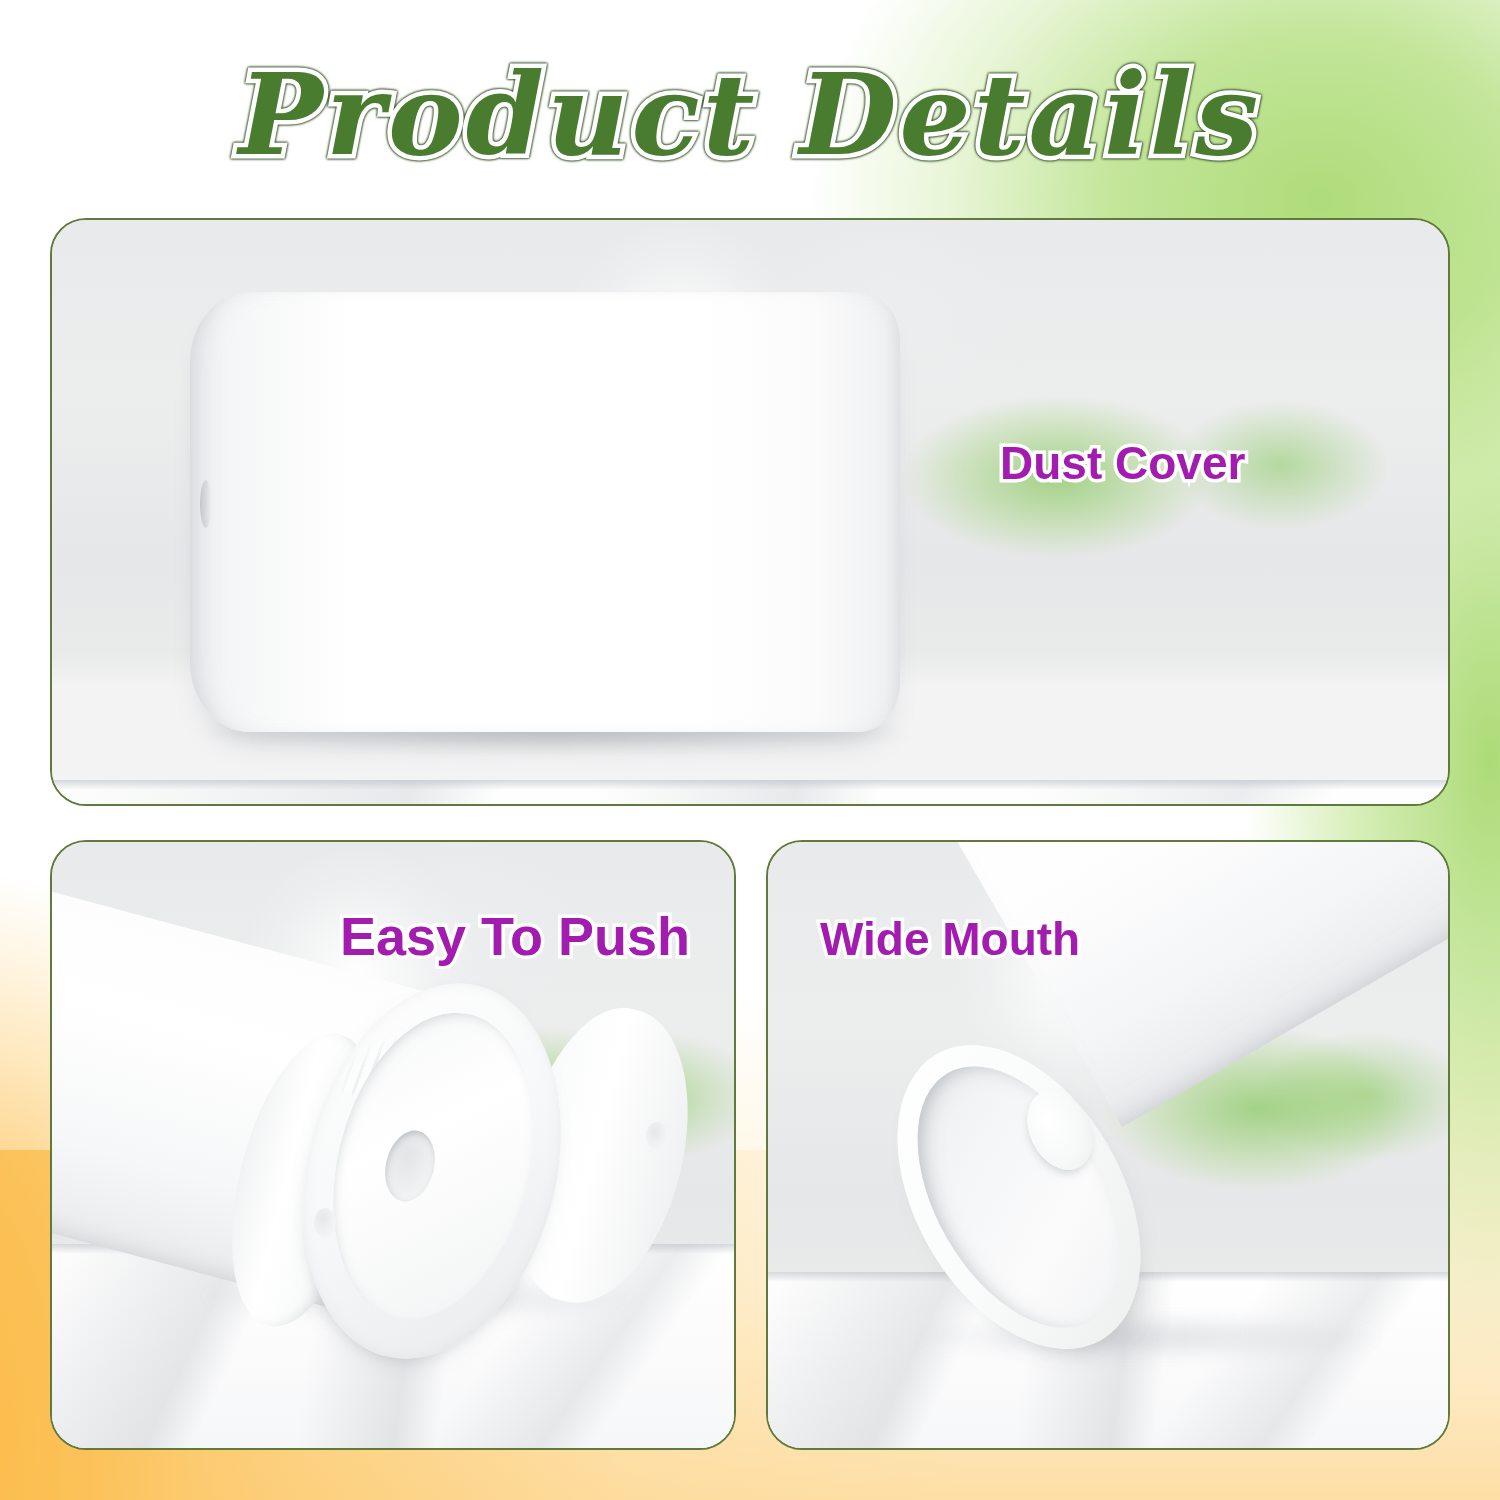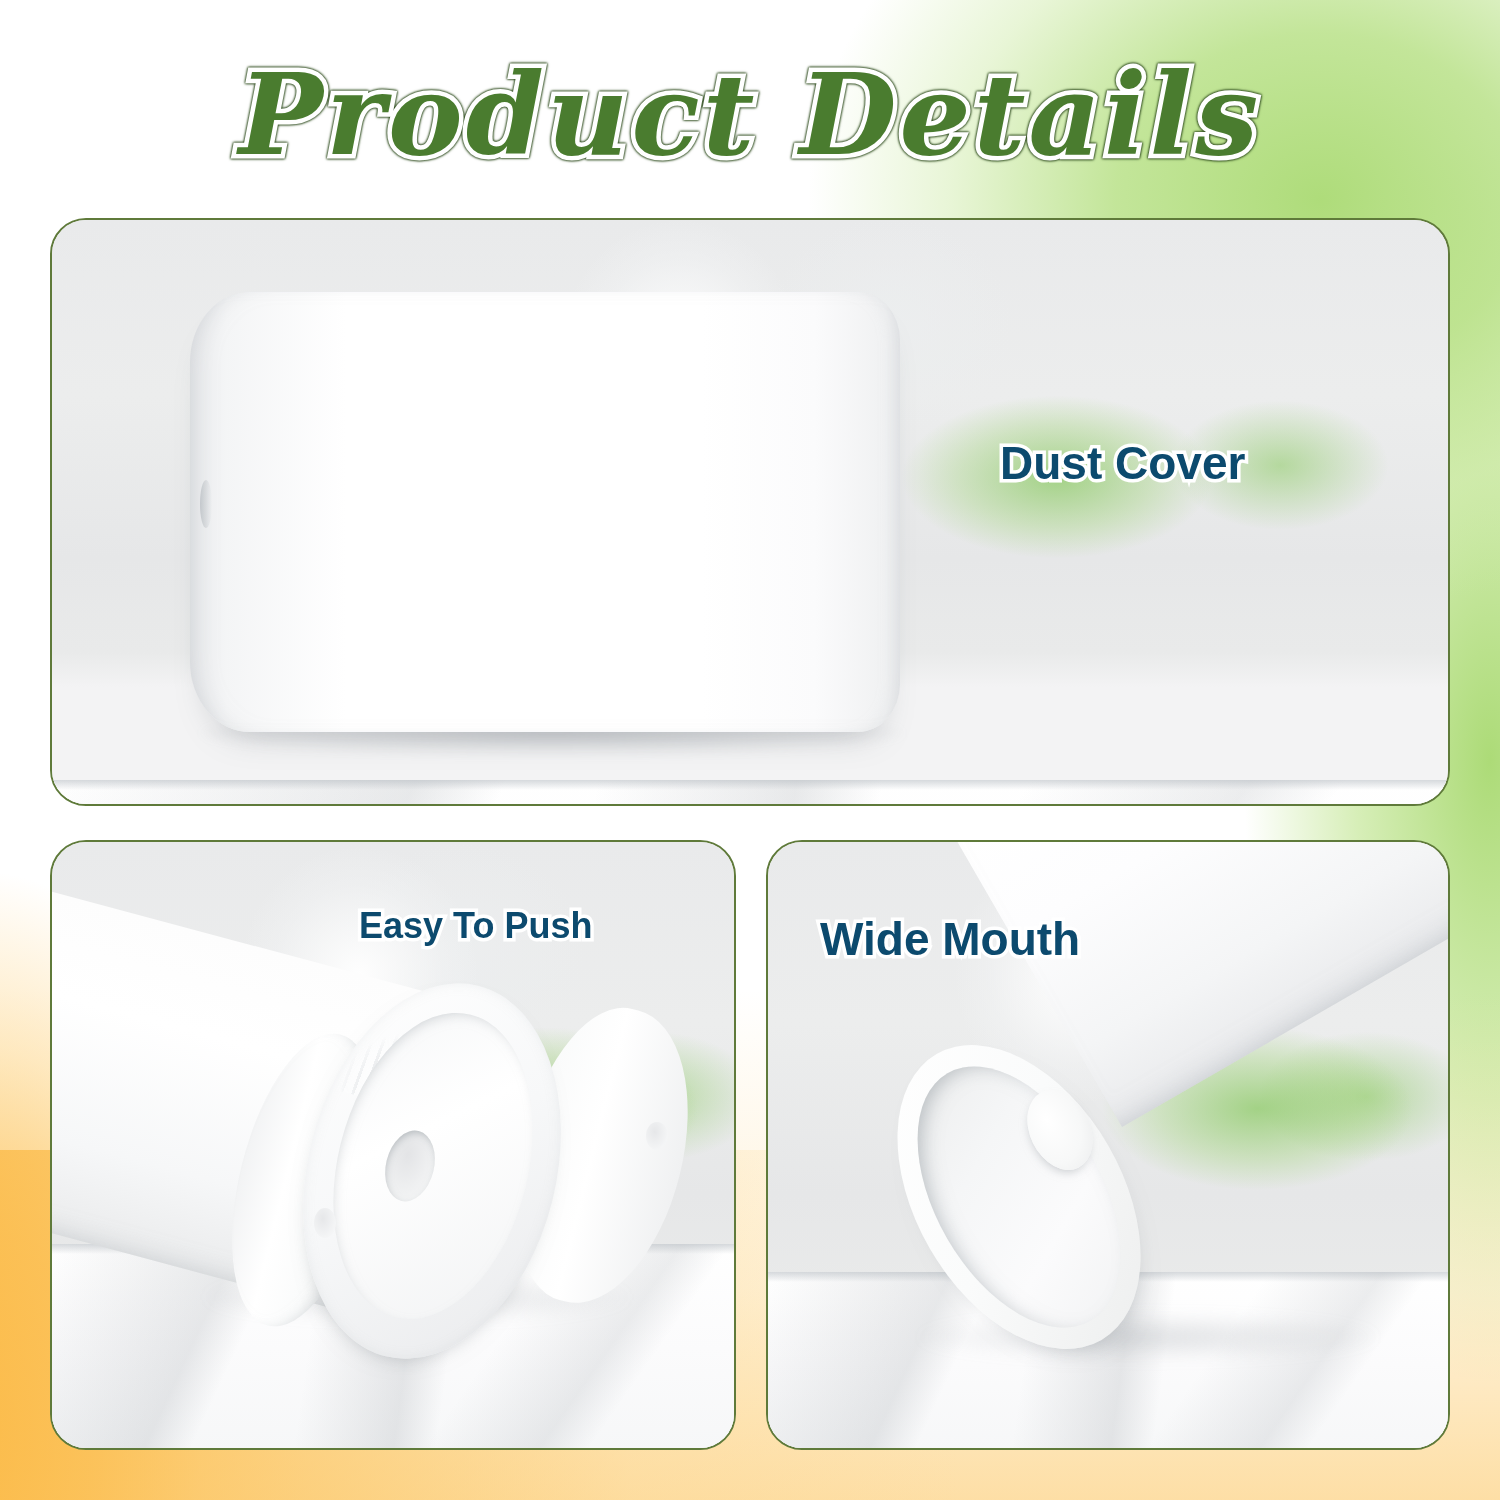--- a/index.html
+++ b/index.html
@@ -306,27 +306,27 @@
     border-radius: 50%;
     background: radial-gradient(ellipse at center, rgba(150,156,162,0.28) 0%, rgba(255,255,255,0) 74%);
     filter: blur(7px);
   }
 
   
   .label {
     position: absolute;
     font-family: "Liberation Sans", sans-serif;
     font-weight: 700;
-    color: #0c4a6e;
+    color: #a21caf;
     white-space: nowrap;
     -webkit-text-stroke: 7px #ffffff;
     paint-order: stroke fill;
   }
   #label-dust  { left: 1000px; top: 436px; font-size: 46px; }
-  #label-push  { left: 359px;  top: 905px; font-size: 36px; }
+  #label-push  { left: 340px;  top: 905px; font-size: 54px; }
   #label-mouth { left: 820px;  top: 905px; font-size: 46px; margin-top: 7px; }
 </style>
 </head>
 <body>
 
 <div id="page">
 
   <div class="bg-layer bg-green-right"></div>
   <div class="bg-layer bg-orange-left"></div>
   <div class="bg-layer bg-orange-bottom"></div>

